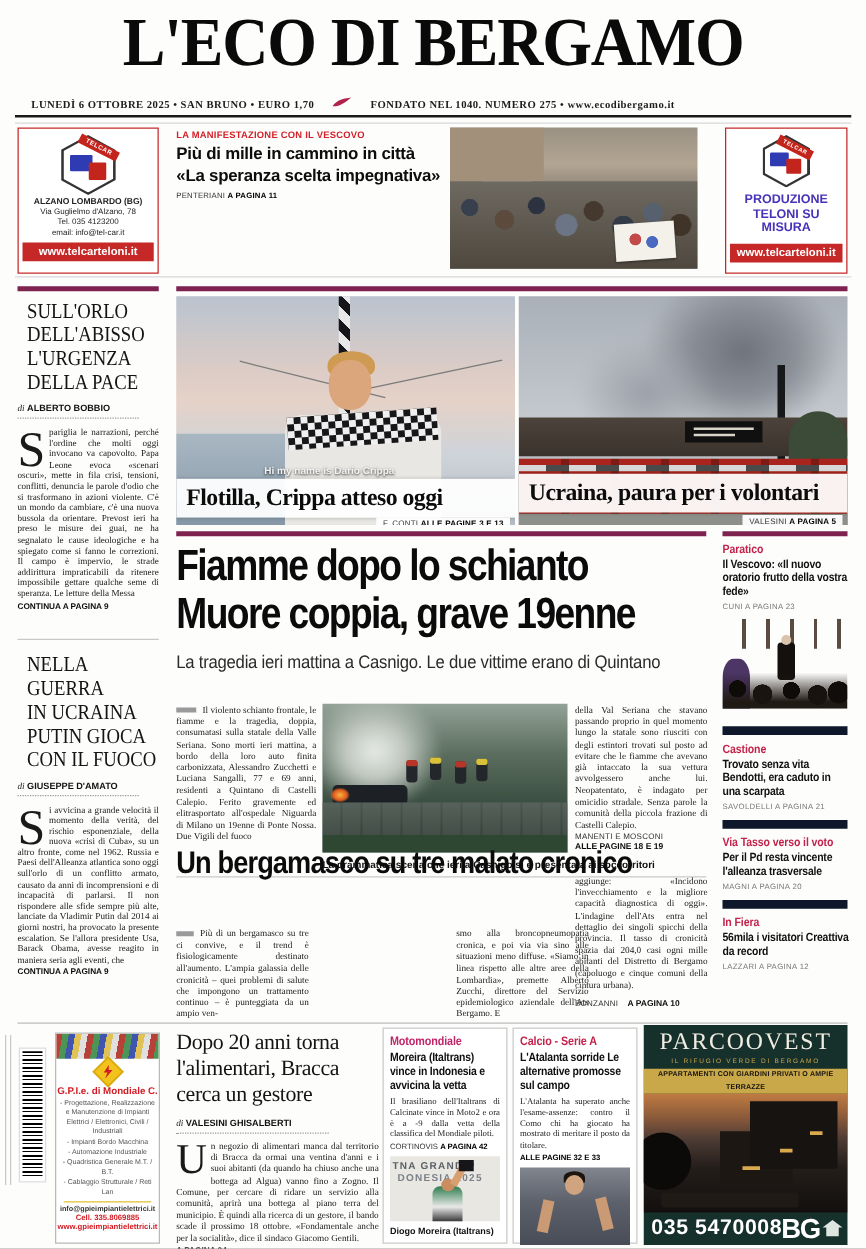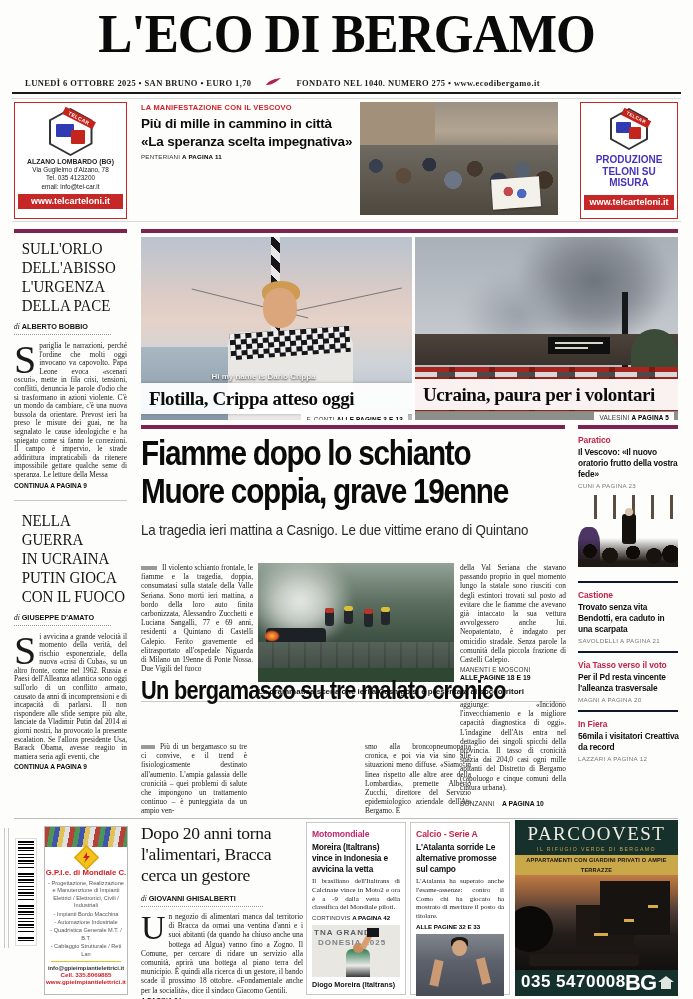--- a/index.html
+++ b/index.html
@@ -139,21 +139,21 @@
   .crash .fig{position:absolute;width:9px;height:18px;border-radius:3px;background:#23272b}
   .crash .fig i{display:block;height:5px;background:#b8352a;border-radius:2px}
   .crash .fig.y i{background:#d9c13a}
   .crash .car{position:absolute;left:4%;bottom:32%;width:60px;height:16px;border-radius:4px;background:#1d2125}
 
   
   .cron-h{font-weight:bold;font-size:25px;letter-spacing:-.8px;color:#0b0b0b;
     transform:scaleX(.87);transform-origin:0 0;white-space:nowrap}
 
   
-  .sb-item{padding:6px 0 7px;border-top:2px solid #0f172a}
+  .sb-item{padding:6px 0 7px;border-top:7px solid #0f172a}
   .sb-item.first{border-top:none;padding-top:4px}
   .sb-cx{width:115px;transform:scaleX(.88);transform-origin:0 0}
   .sb-kicker{font-weight:bold;font-size:9.6px;color:#c3224a;letter-spacing:-.1px}
   .sb-head{font-weight:bold;font-size:9.5px;line-height:11px;color:#101010;letter-spacing:-.2px;margin-top:1px}
   .sb-ref{font-size:6.2px;color:#777;margin-top:3px;letter-spacing:.3px}
   .sb-photo{width:100px;height:72px;margin-top:6px;position:relative;overflow:hidden;
     background:linear-gradient(180deg,#6d5e52 0%,#49var 0,#483d34 45%,#25201b 100%)}
   .sb-photo .beam{position:absolute;left:0;top:0;width:100%;height:34%;
     background:repeating-linear-gradient(90deg,rgba(0,0,0,0) 0 16px,#5a4c40 16px 19px)}
   .sb-photo .bishop{position:absolute;left:44%;top:26%;width:14px;height:30px;background:#14100d;border-radius:3px}
@@ -313,21 +313,21 @@
         <span style="display:block">L'URGENZA</span>
         <span style="display:block">DELLA PACE</span>
       </div>
       <div class="op-by"><span class="di">di</span><b>ALBERTO BOBBIO</b></div>
       <div class="op-body">
         <span class="dropcap">S</span><span>pariglia le narrazioni, perché l'ordine che molti oggi invocano va capovolto. Papa Leone evoca «scenari oscuri», mette in fila crisi, tensioni, conflitti, denuncia le parole d'odio che si trasformano in azioni violente. C'è un mondo da cambiare, c'è una nuova bussola da orientare. Prevost ieri ha preso le misure dei guai, ne ha segnalato le cause ideologiche e ha spiegato come si fanno le correzioni. Il campo è impervio, le strade addirittura impraticabili da ritenere impossibile gettare qualche seme di speranza. Le letture della Messa</span>
       </div>
       <div class="continua">CONTINUA A PAGINA 9</div>
     </div>
 
-    <div style="margin-top:11px;border-top:1px solid #c9c9c9;padding-top:10px">
+    <div style="margin-top:22px;border-top:1px solid #c9c9c9;padding-top:10px">
       <div class="op-title">
         <span style="display:block">NELLA GUERRA</span>
         <span style="display:block">IN UCRAINA</span>
         <span style="display:block">PUTIN GIOCA</span>
         <span style="display:block">CON IL FUOCO</span>
       </div>
       <div class="op-by"><span class="di">di</span><b>GIUSEPPE D'AMATO</b></div>
       <div class="op-body">
         <span class="dropcap">S</span><span>i avvicina a grande velocità il momento della verità, del rischio esponenziale, della nuova «crisi di Cuba», su un altro fronte, come nel 1962. Russia e Paesi dell'Alleanza atlantica sono oggi sull'orlo di un conflitto armato, causato da anni di incomprensioni e di incapacità di parlarsi. Il non rispondere alle sfide sempre più alte, lanciate da Vladimir Putin dal 2014 ai giorni nostri, ha provocato la presente escalation. Se l'allora presidente Usa, Barack Obama, avesse reagito in maniera seria agli eventi, che</span>
       </div>
@@ -503,21 +503,21 @@
     <div class="phone">Cell. 335.8069885</div>
     <div class="url">www.gpieimpiantielettrici.it</div>
   </div>
 
   <div class="x" style="left:141px;top:823px;width:162px">
     <div class="bracca-h">
       <span style="display:block">Dopo 20 anni torna</span>
       <span style="display:block">l'alimentari, Bracca</span>
       <span style="display:block">cerca un gestore</span>
     </div>
-    <div class="op-by" style="width:75%;margin-top:8px"><span class="di">di</span><b>GIOVANNI GHISALBERTI</b></div>
+    <div class="op-by" style="width:75%;margin-top:8px"><span class="di">di</span><b>VALESINI GHISALBERTI</b></div>
     <div class="bracca-body">
       <span class="dropcap-sm">U</span><span>n negozio di alimentari manca dal territorio di Bracca da ormai una ventina d'anni e i suoi abitanti (da quando ha chiuso anche una bottega ad Algua) vanno fino a Zogno. Il Comune, per cercare di ridare un servizio alla comunità, aprirà una bottega al piano terra del municipio. È quindi alla ricerca di un gestore, il bando scade il prossimo 18 ottobre. «Fondamentale anche per la socialità», dice il sindaco Giacomo Gentili.</span>
     </div>
     <div class="continua">A PAGINA 24</div>
   </div>
 
   <div class="x box" style="left:306px;top:822px;width:100px;height:173px">
     <div class="box-cx">
       <div class="box-kicker" style="color:#c02568">Motomondiale</div>
       <div class="box-head">Moreira (Italtrans) vince in Indonesia e avvicina la vetta</div>

